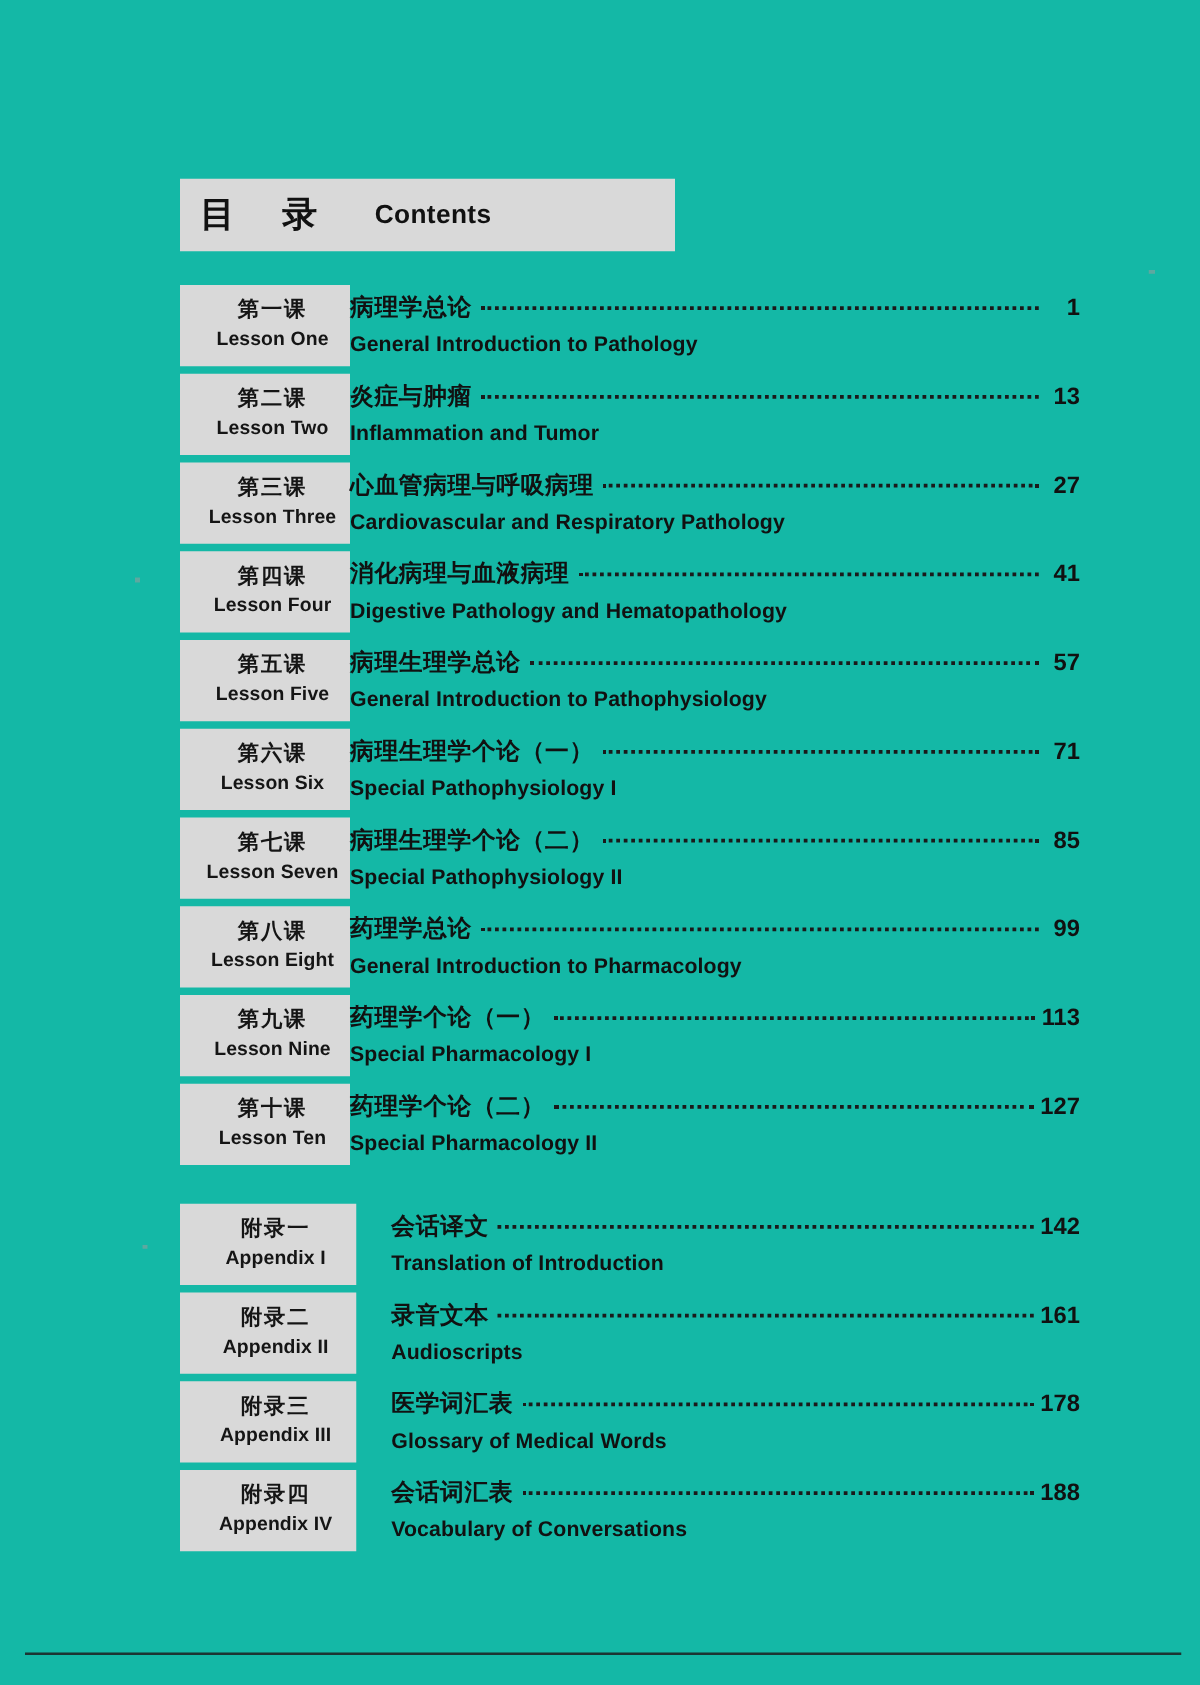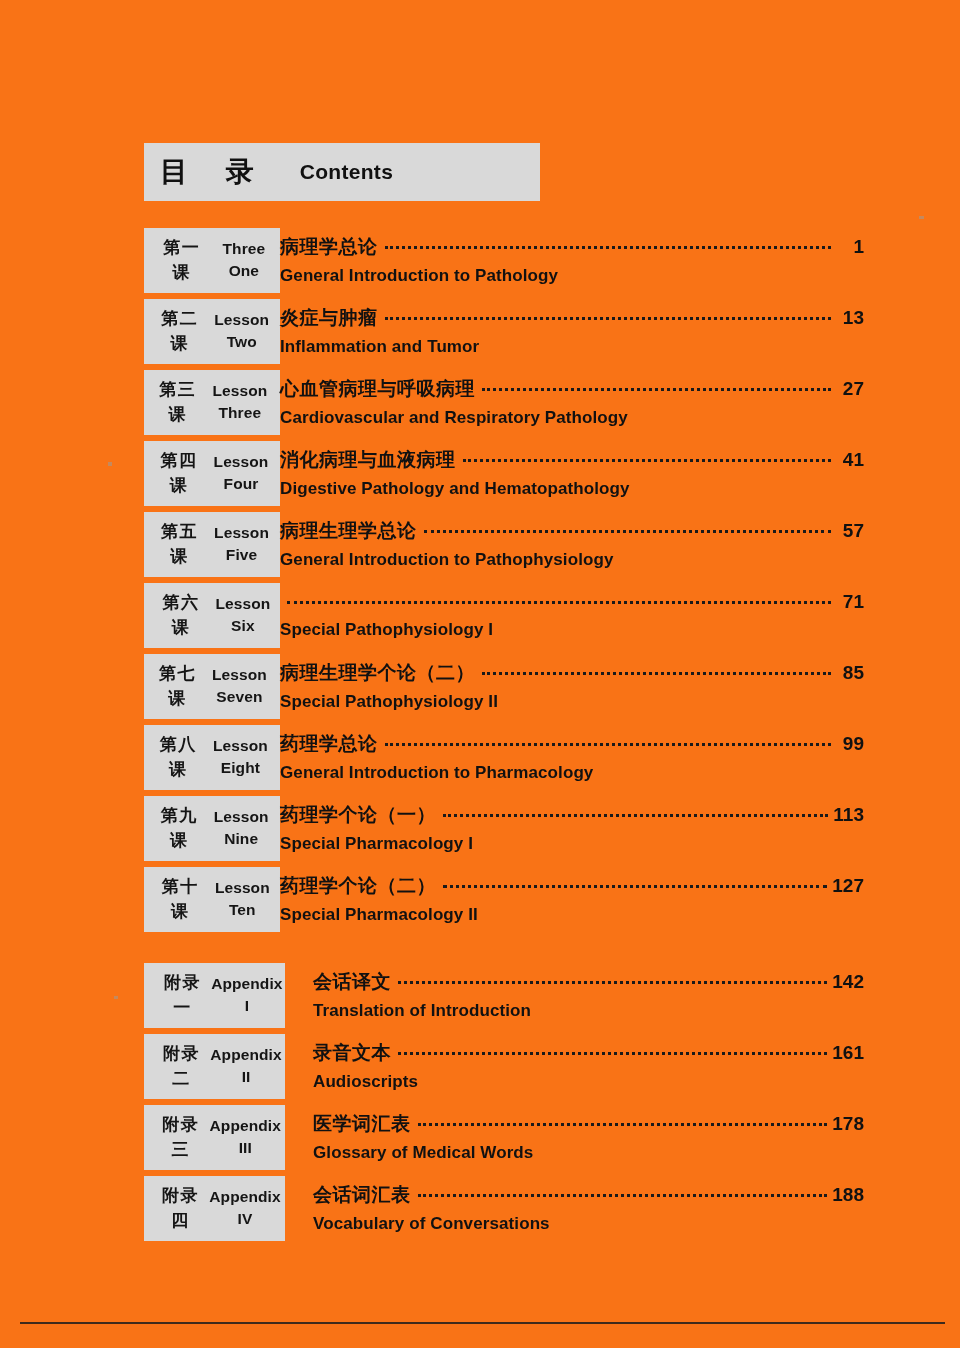--- a/index.html
+++ b/index.html
@@ -12,21 +12,21 @@
     height: 1348px;
     position: relative;
     font-family: "Liberation Sans", "DejaVu Sans", sans-serif;
     color: #111111;
     overflow: hidden;
   }
 
   .page {
     position: absolute;
     inset: 0;
-    background: #f97316;
+    background: #14b8a6;
   }
 
   
   .toc-header {
     position: absolute;
     left: 144px;
     top: 143px;
     width: 396px;
     height: 58px;
     background: #d9d9d9;
@@ -65,21 +65,21 @@
     height: 65px;
     margin-bottom: 6px;
   }
   .entry.gap-before { margin-top: 31px; }
 
   .label-box {
     width: 136px;
     flex: 0 0 136px;
     background: #d9d9d9;
     display: flex;
-    flex-direction: row;
+    flex-direction: column;
     align-items: center;
     justify-content: center;
     box-sizing: border-box;
     padding: 2px 0 3px 12px;
     text-align: center;
   }
   .entry.appendix .label-box {
     width: 141px;
     flex: 0 0 141px;
   }
@@ -170,21 +170,21 @@
 
   <div class="toc-header">
     <span class="cn">目 录</span>
     <span class="en">Contents</span>
   </div>
 
   <div class="toc-list">
       <div class="entry">
         <div class="label-box">
           <div class="label-cn">第一课</div>
-          <div class="label-en">Three One</div>
+          <div class="label-en">Lesson One</div>
         </div>
         <div class="entry-body">
           <div class="title-row">
             <span class="title-cn">病理学总论</span>
             <span class="leader"></span>
             <span class="page-num">1</span>
           </div>
           <div class="title-en">General Introduction to Pathology</div>
         </div>
       </div>
@@ -244,20 +244,21 @@
           <div class="title-en">General Introduction to Pathophysiology</div>
         </div>
       </div>
       <div class="entry">
         <div class="label-box">
           <div class="label-cn">第六课</div>
           <div class="label-en">Lesson Six</div>
         </div>
         <div class="entry-body">
           <div class="title-row">
+            <span class="title-cn">病理生理学个论（一）</span>
             <span class="leader"></span>
             <span class="page-num">71</span>
           </div>
           <div class="title-en">Special Pathophysiology I</div>
         </div>
       </div>
       <div class="entry">
         <div class="label-box">
           <div class="label-cn">第七课</div>
           <div class="label-en">Lesson Seven</div>

